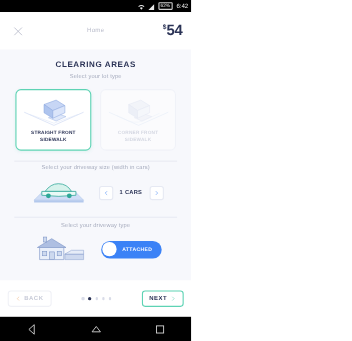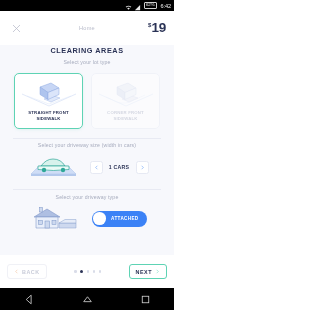--- a/index.html
+++ b/index.html
@@ -44,21 +44,21 @@
   .price-val { font-size:13.5px; font-weight:bold; letter-spacing:-0.2px; }
 
   
   .content {
     position:absolute; top:45px; left:0; width:174px; height:210px;
     background:#f7f8fc; overflow:hidden;
   }
 
   .section-title {
     text-align:center; font-size:7.3px; font-weight:bold; color:#2b3356;
-    letter-spacing:0.55px; margin-top:1px;
+    letter-spacing:0.55px; margin-top:9px;
   }
   .section-sub {
     text-align:center; font-size:5.2px; color:#a6abbd;
     letter-spacing:0.15px; margin-top:3.5px;
   }
 
   
   .cards { display:flex; justify-content:center; gap:8px; margin-top:8px; }
   .card {
     width:69px; height:56px; background:#ffffff; border-radius:5px;
@@ -158,21 +158,21 @@
 
   <div class="appbar">
     <div class="close-btn">
       <svg width="11" height="11" viewBox="0 0 24 24">
         <path stroke="#b9bccb" stroke-width="1.7" stroke-linecap="round" d="M5 5l14 14M19 5L5 19"></path>
       </svg>
     </div>
     <div class="appbar-title">Home</div>
     <div class="price">
       <span class="price-cur">$</span>
-      <span class="price-val">19</span>
+      <span class="price-val">54</span>
     </div>
   </div>
 
   <div class="content">
 
     <div class="section-title">CLEARING AREAS</div>
     <div class="section-sub">Select your lot type</div>
 
     <div class="cards">
 

